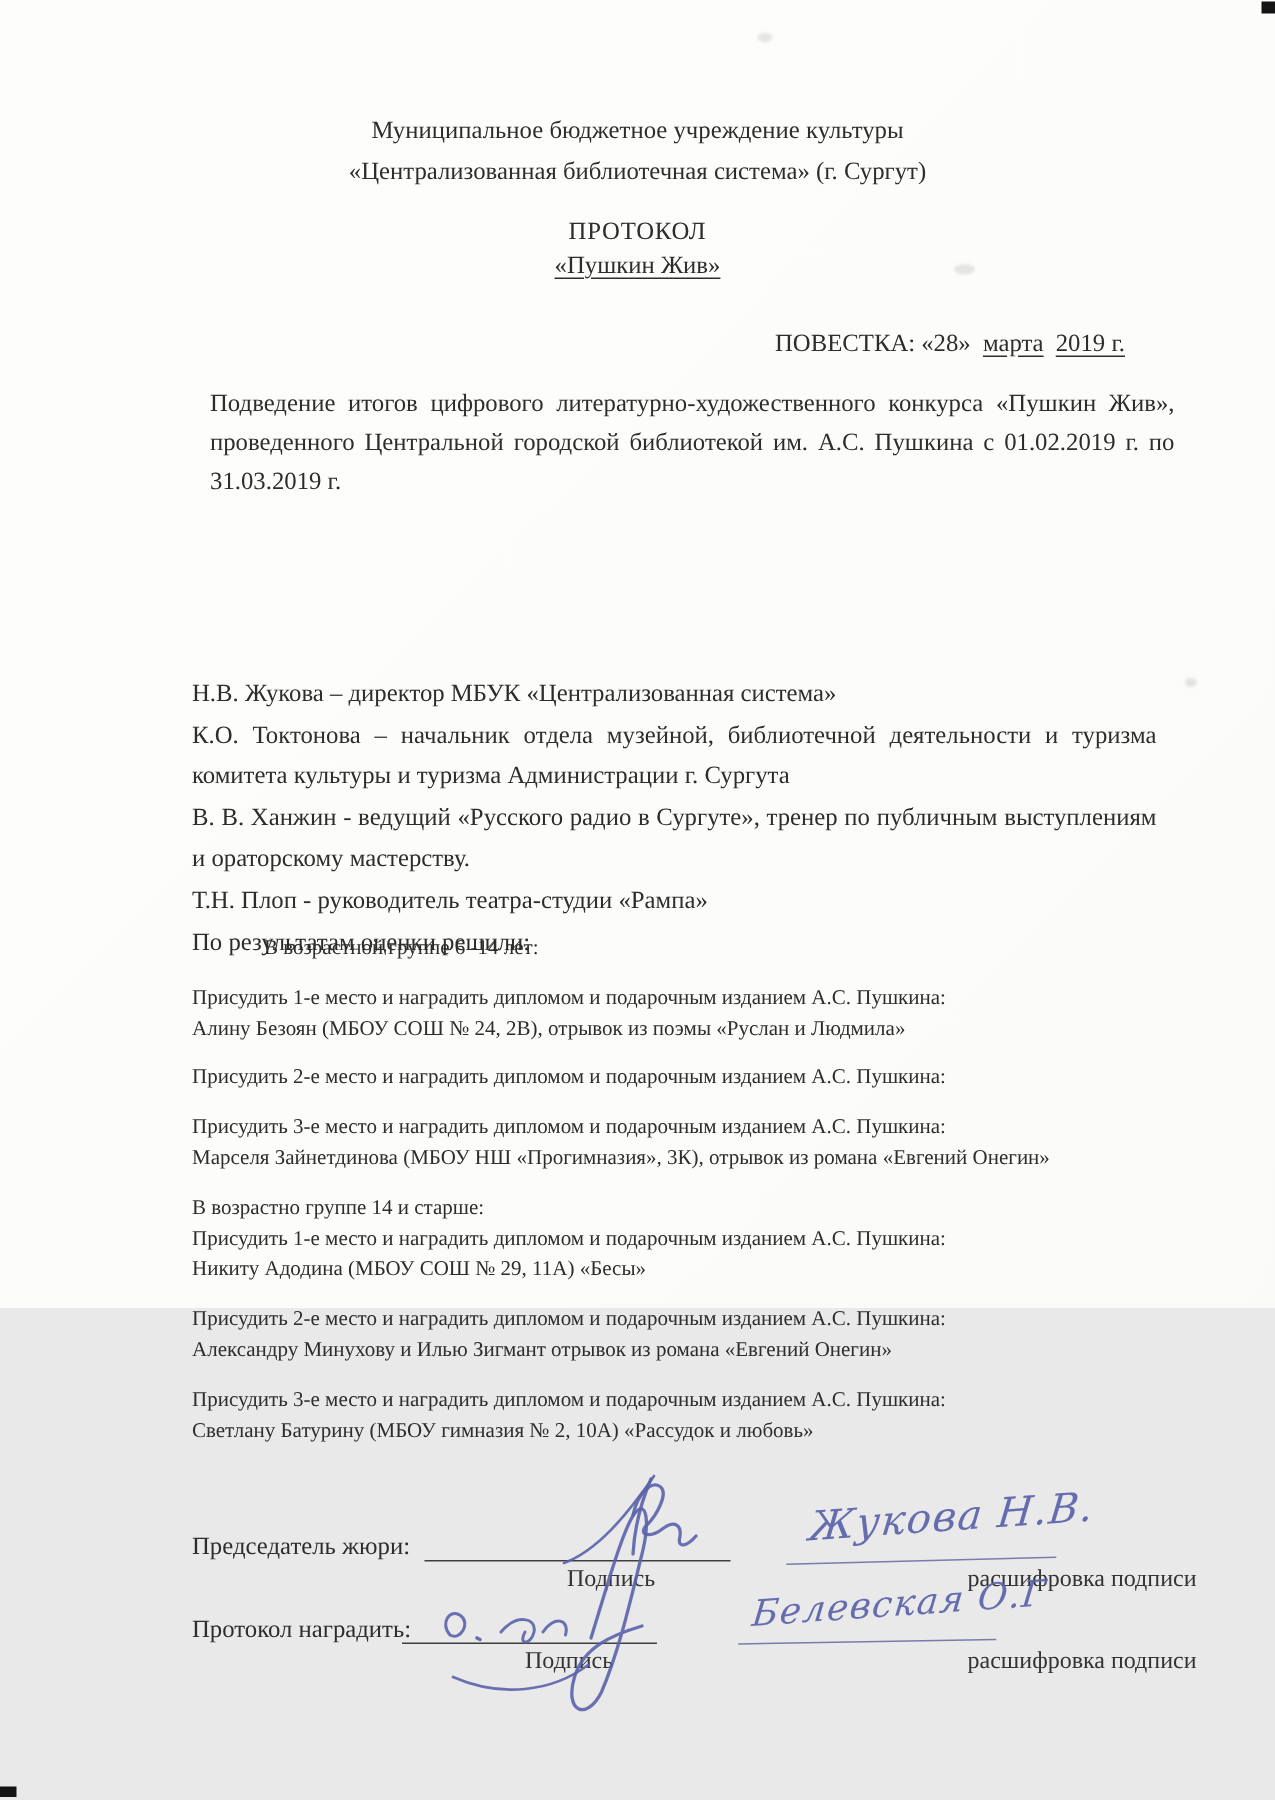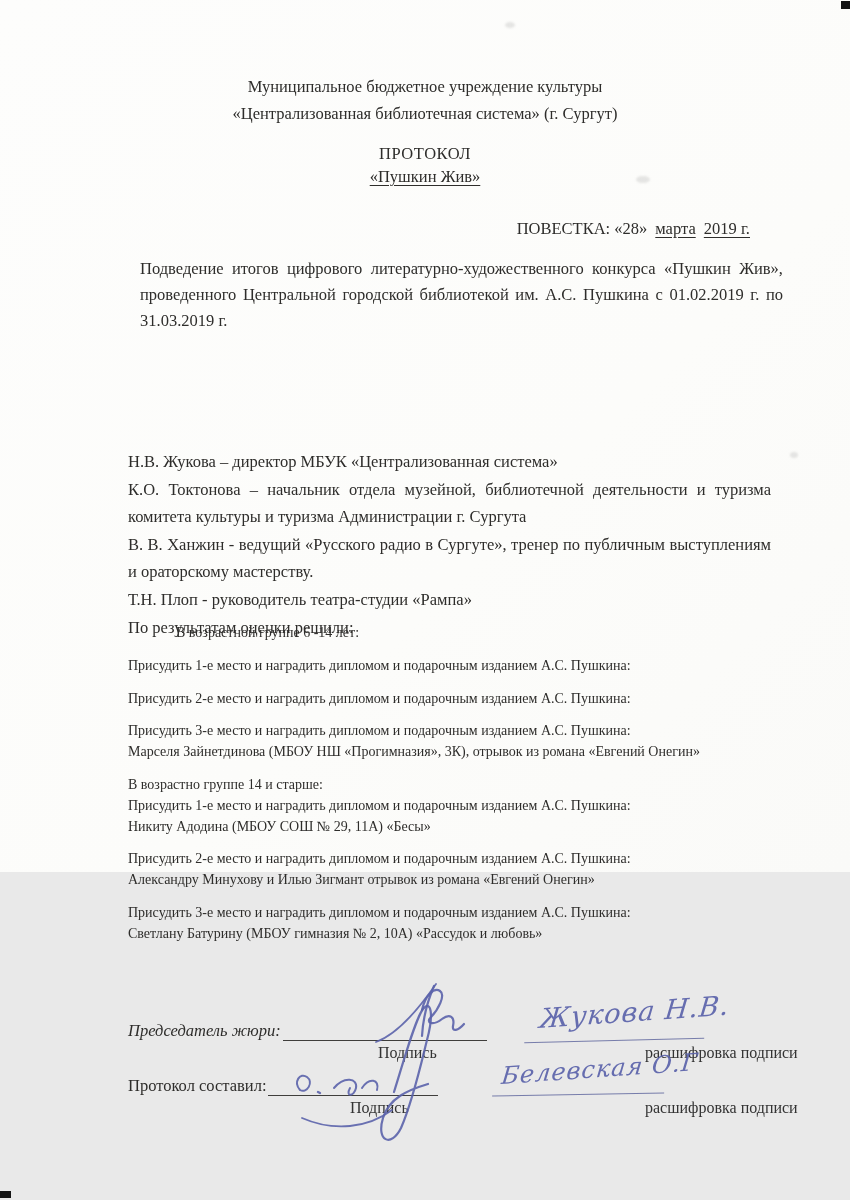--- a/index.html
+++ b/index.html
@@ -83,20 +83,21 @@
     <p>В. В. Ханжин - ведущий «Русского радио в Сургуте», тренер по публичным выступлениям и ораторскому мастерству.</p>
     <p>Т.Н. Плоп - руководитель театра-студии «Рампа»</p>
     <p>По результатам оценки решили:</p>
   </div>
 
 
   <div class="abs awards">
     <div class="gtitle-indent">В возрастной группе 6 -14 лет:</div>
     <div class="award">
       <div>Присудить 1-е место и наградить дипломом и подарочным изданием А.С. Пушкина:</div>
+      <div>Алину Безоян (МБОУ СОШ № 24, 2В),  отрывок из поэмы «Руслан и Людмила»</div>
     </div>
     <div class="award">
       <div>Присудить 2-е место и наградить дипломом и подарочным изданием А.С. Пушкина:</div>
     </div>
     <div class="award">
       <div>Присудить 3-е место и наградить дипломом и подарочным изданием А.С. Пушкина:</div>
       <div>Марселя Зайнетдинова (МБОУ НШ «Прогимназия», 3К), отрывок из романа «Евгений Онегин»</div>
     </div>
     <div class="g2">В возрастно группе 14 и старше:</div>
     <div>
@@ -106,35 +107,35 @@
     <div class="award">
       <div>Присудить 2-е место и наградить дипломом и подарочным изданием А.С. Пушкина:</div>
       <div>Александру Минухову и Илью Зигмант  отрывок из романа  «Евгений Онегин»</div>
     </div>
     <div class="award">
       <div>Присудить 3-е место и наградить дипломом и подарочным изданием А.С. Пушкина:</div>
       <div>Светлану Батурину (МБОУ гимназия № 2, 10А)  «Рассудок и любовь»</div>
     </div>
   </div>
 
-  <div class="abs sig-label" style="left:128px;top:1021px;font-style:italic;">Председатель жюри:</div>
+  <div class="abs sig-label" style="left:128px;top:1021px;">Председатель жюри:</div>
   <div class="abs print-line" style="left:283px;top:1019px;width:204px;height:21px;"></div>
   <div class="abs caption" style="left:378px;top:1044px;">Подпись</div>
 
   <svg class="scribble abs" style="left:370px;top:976px;" width="110" height="76" viewBox="0 0 110 76">
     <path d="M6,66 C28,58 48,34 66,8" stroke-width="1.8"></path>
     <path d="M64,10 C58,24 53,42 52,60" stroke-width="2.2"></path>
     <path d="M52,34 C55,20 64,11 70,15 C76,19 68,34 61,41 C55,47 63,50 72,43 C80,37 85,41 83,50 C82,56 88,55 94,48" stroke-width="2.2"></path>
   </svg>
 
   <div class="abs hand" style="left:538px;top:1003px;font-size:27px;">Жукова Н.В.</div>
   <div class="abs hand-underline" style="left:524px;top:1024px;width:180px;height:16px;transform:rotate(-1.5deg);"></div>
   <div class="abs caption" style="left:645px;top:1044px;">расшифровка подписи</div>
 
-  <div class="abs sig-label" style="left:128px;top:1076px;">Протокол составил:</div>
+  <div class="abs sig-label" style="left:128px;top:1076px;">Протокол наградить:</div>
   <div class="abs print-line" style="left:268px;top:1074px;width:170px;height:21px;"></div>
   <div class="abs caption" style="left:350px;top:1099px;">Подпись</div>
 
   <svg class="scribble abs" style="left:276px;top:998px;" width="190" height="152" viewBox="0 0 190 152">
     <path d="M24,92 C17,84 24,74 31,79 C38,84 31,96 24,92" stroke-width="2"></path>
     <path d="M42,94 l2,1" stroke-width="2.4"></path>
     <path d="M58,90 C68,78 82,80 80,90 C78,99 69,99 74,90 M86,90 C93,79 104,81 101,92" stroke-width="2"></path>
     <path d="M118,94 C128,62 139,22 147,11 C155,1 158,16 151,42 C145,66 137,102 125,130 C115,150 100,143 107,120 C113,100 132,92 152,86" stroke-width="2.2"></path>
     <path d="M26,120 C58,134 92,130 116,112" stroke-width="1.8"></path>
   </svg>

